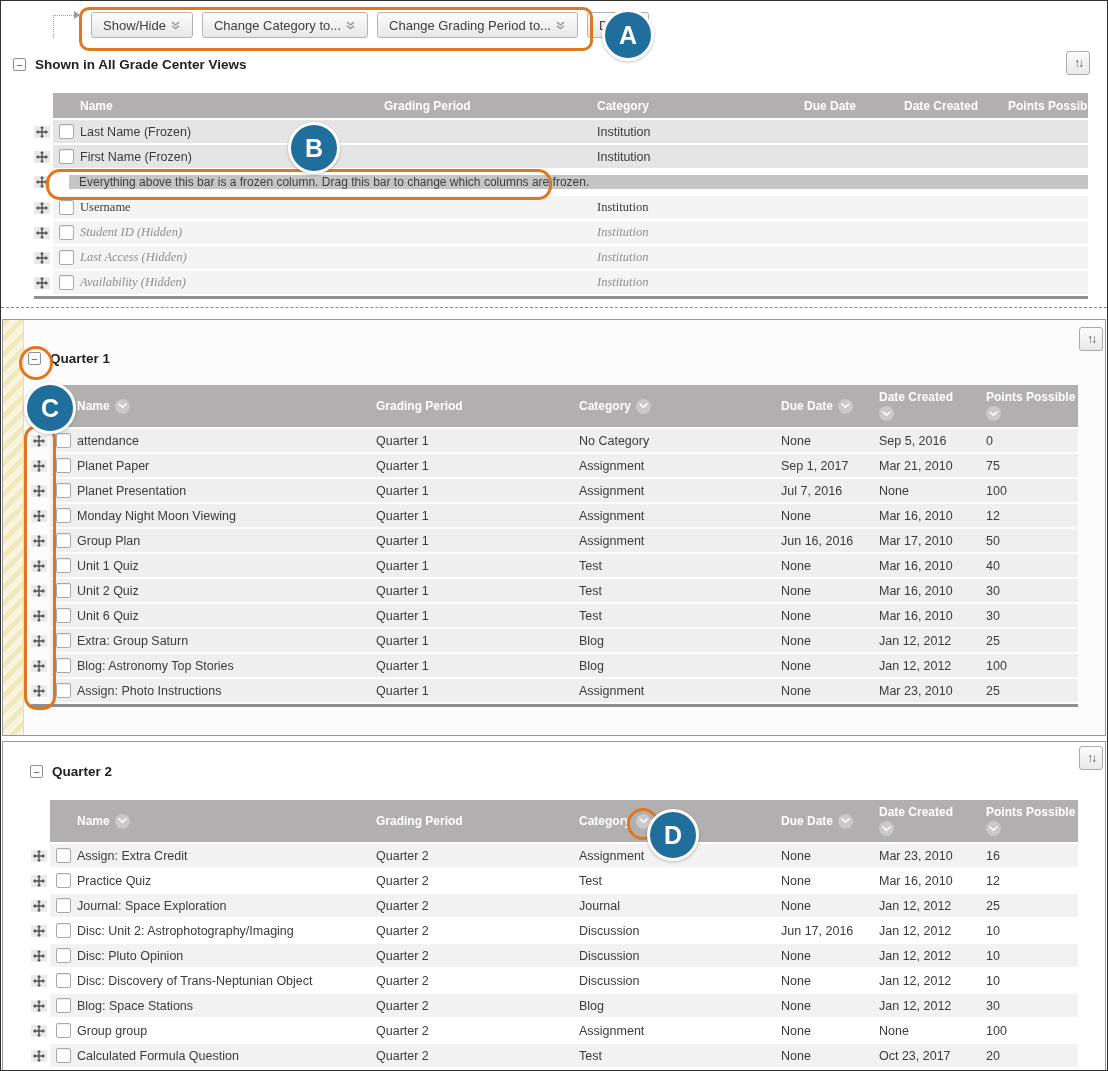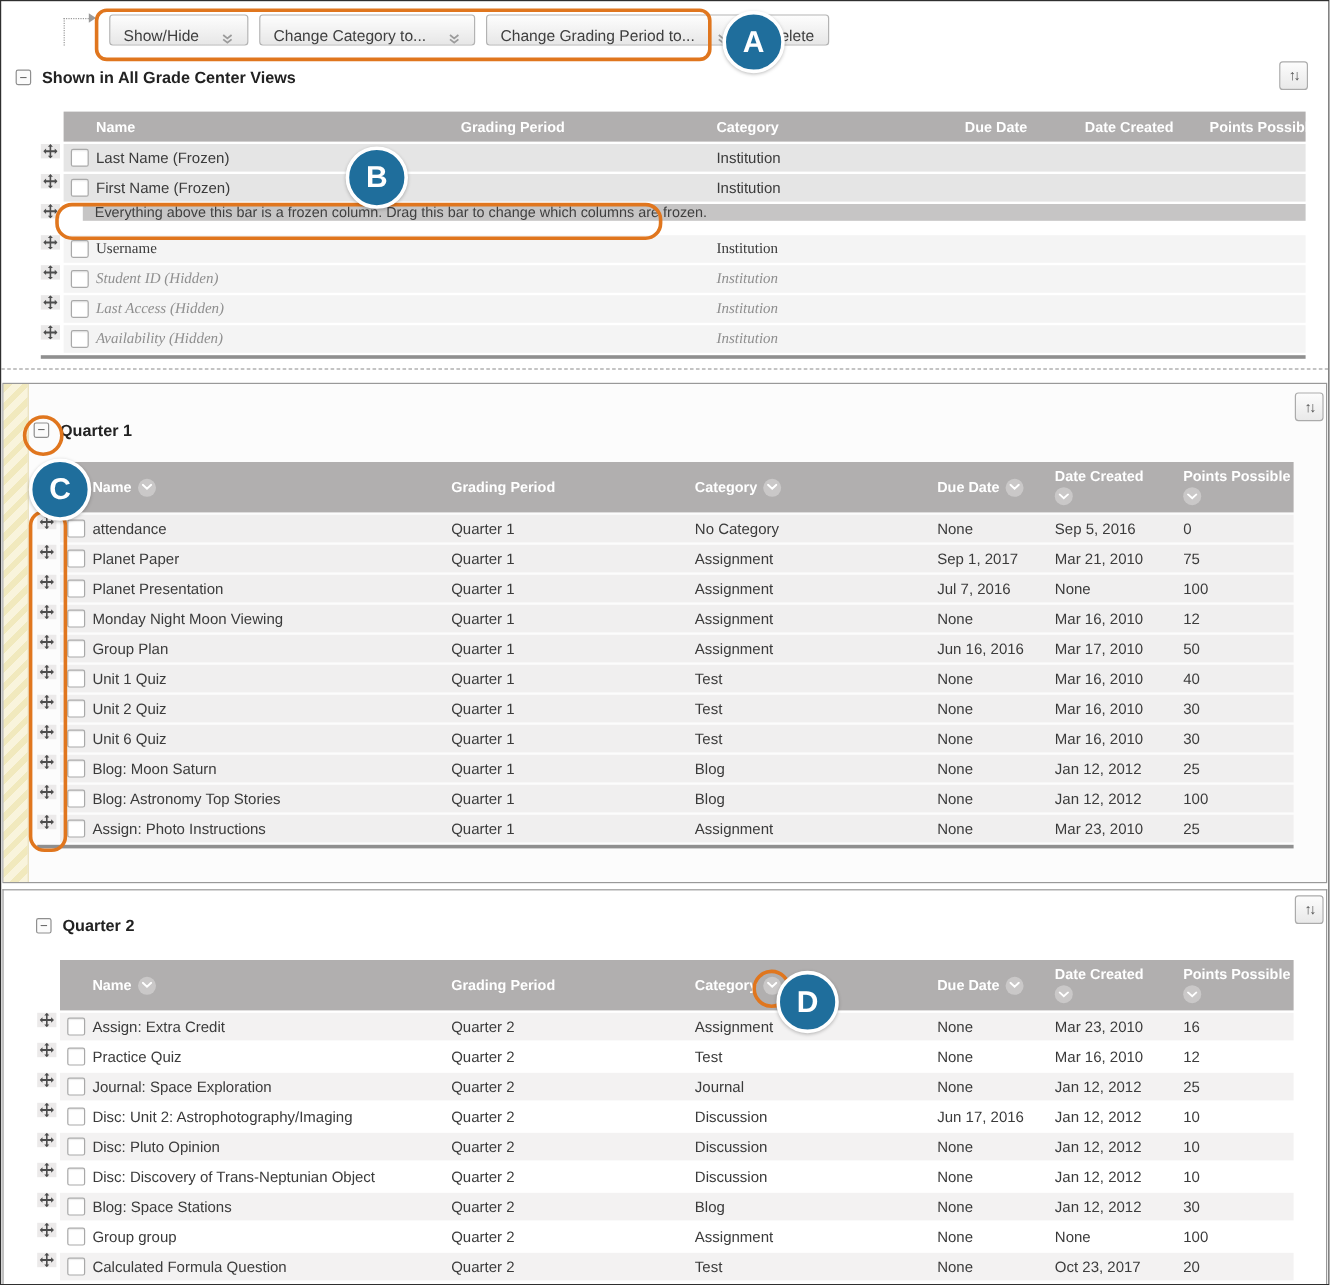--- a/index.html
+++ b/index.html
@@ -2,21 +2,21 @@
 <html><head>
 <meta charset="utf-8">
 <style>
   html,body{margin:0;padding:0;background:#fff;font-family:"Liberation Sans","DejaVu Sans",sans-serif;}
   .page{position:relative;width:1106px;height:1069px;border:1px solid #2f2f2f;background:#fff;overflow:hidden;}
 
   
   .elbow{position:absolute;left:52px;top:14px;width:20px;height:22px;border-left:1px dotted #9a9a9a;border-top:1px dotted #9a9a9a;}
   .elbow:after{content:"";position:absolute;right:-6px;top:-5px;width:0;height:0;border-left:6px solid #9a9a9a;border-top:4px solid transparent;border-bottom:4px solid transparent;}
   .toolbar{position:absolute;left:90px;top:11px;display:flex;gap:9px;align-items:center;}
-  .tbtn{display:inline-flex;align-items:flex-end;gap:18px;height:26px;padding:0 11px;font-size:13px;color:#3f3f3f;
+  .tbtn{display:inline-flex;align-items:center;gap:4px;height:26px;padding:0 11px;font-size:13px;color:#3f3f3f;
         background:linear-gradient(#fdfdfd,#e7e7e7);border:1px solid #b3b3b3;border-radius:3px;cursor:pointer;white-space:nowrap;}
   .ic{display:inline-flex;align-items:center;justify-content:center;line-height:0;}
 
   
   .ring{position:absolute;border:3px solid #e0761e;background:transparent;pointer-events:none;z-index:9;}
   .badge{position:absolute;width:46px;height:46px;border-radius:50%;background:#1f6e9c;border:3px solid #fff;
          box-shadow:0 1px 3px rgba(0,0,0,.25);color:#fff;font-size:25px;font-weight:bold;
          display:flex;align-items:center;justify-content:center;z-index:10;}
 
   
@@ -28,21 +28,21 @@
            background:linear-gradient(#fcfcfc,#e9e9e9);color:#555;font-size:12px;letter-spacing:-2px;cursor:pointer;}
   .dashsep{position:absolute;left:0;right:0;top:306px;border-top:1px dashed #8a8a8a;}
   .qsec{position:absolute;left:1px;width:1104px;border:1px solid #999;background:#fcfcfc;box-sizing:border-box;}
   #q1{top:318px;height:417px;}
   #q2{top:740px;height:329px;background:#fff;border-bottom:none;}
   .ystrip{position:absolute;left:0;top:0;bottom:0;width:20px;
           background:repeating-linear-gradient(135deg,#f1e9bd 0 5px,#f9f4dc 5px 11px);border-right:1px solid #e6ddb4;}
 
   
   .twrap{position:absolute;}
-  .trow{display:flex;align-items:flex-start;height:23px;margin-bottom:2px;}
+  .trow{display:flex;align-items:center;height:23px;margin-bottom:2px;}
   .handle,.hspace{width:16px;margin-right:3px;display:flex;align-items:center;justify-content:center;background:#e9e8e8;cursor:move;}
   .hspace{visibility:hidden;}
   .grid{flex:1;display:grid;align-items:center;font-size:12.5px;color:#3b3b3b;}
   .g-s1{grid-template-columns:27px minmax(0,1fr) 213px 207px 100px 104px 80px;}
   .g-q{grid-template-columns:27px minmax(0,1fr) 203px 202px 98px 107px 92px;}
   .thead{height:25px;margin-bottom:2px;}
   .thead .grid{background:#b1afaf;color:#fff;font-weight:bold;font-size:12px;height:100%;}
   .thead.tall{height:42px;}
   .hcell{display:flex;align-items:center;gap:5px;white-space:nowrap;}
   .hcell.wrap{flex-direction:column;align-items:flex-start;justify-content:center;gap:2px;white-space:normal;line-height:13px;}
@@ -456,21 +456,21 @@
         <div class="trow">
           <span class="handle">
             <svg width="12" height="12" viewBox="0 0 16 16">
               <path d="M8 0 L10.8 3 H8.9 V6.9 H12.8 V5 L16 8 L12.8 11 V9.1 H8.9 V13 H10.8 L8 16 L5.2 13 H7.1 V9.1 H3.2 V11 L0 8 L3.2 5 V6.9 H7.1 V3 H5.2 Z" fill="#4d4d4d"></path>
             </svg>
           </span>
           <div class="grid g-q rowgrid">
             <div class="cbcell">
               <span class="cb"></span>
             </div>
-            <div>Blog: Moon Saturn</div>
+            <div>Extra: Group Saturn</div>
             <div>Quarter 1</div>
             <div>Blog</div>
             <div>None</div>
             <div>Jan 12, 2012</div>
             <div>25</div>
           </div>
         </div>
         <div class="trow">
           <span class="handle">
             <svg width="12" height="12" viewBox="0 0 16 16">

